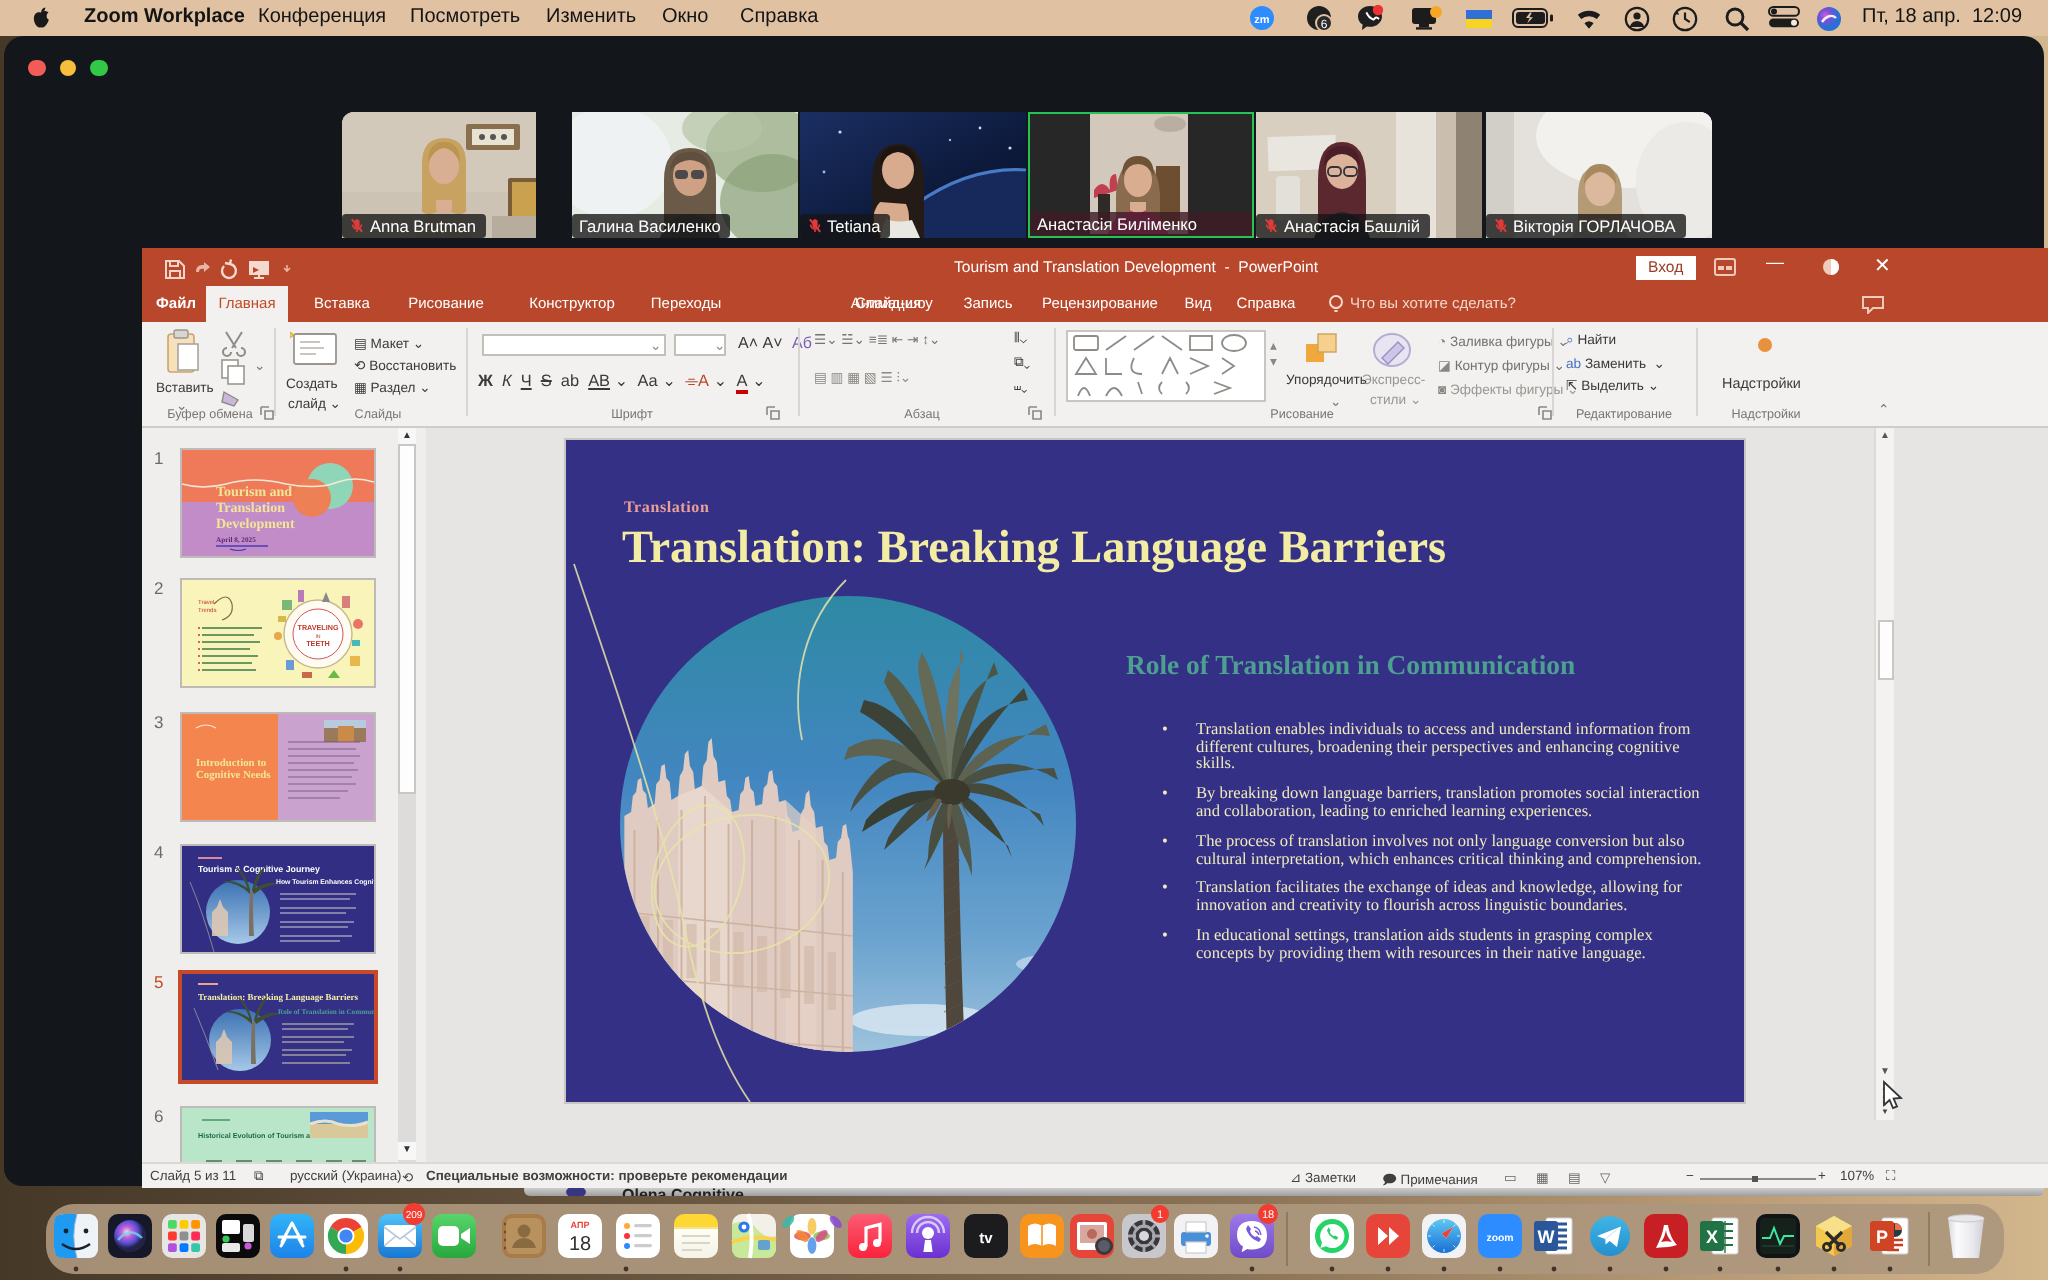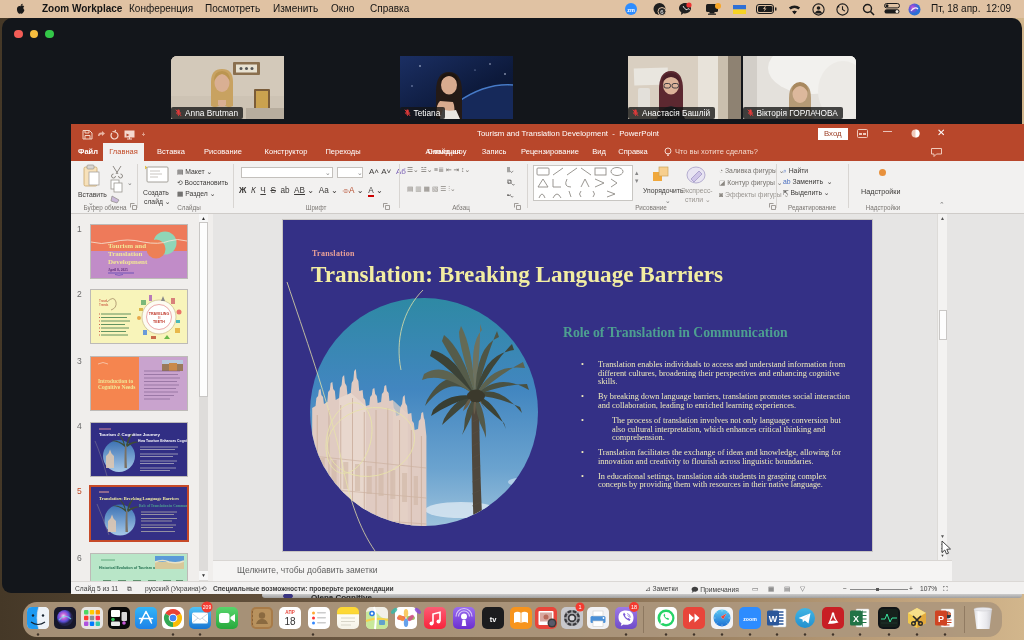--- a/index.html
+++ b/index.html
@@ -126,21 +126,21 @@
     </svg>
   <span class="mi" style="left:931px;">Пт, 18 апр.</span>
   <span class="mi" style="left:986px;">12:09</span>
 </div>
 
 <div class="abs" id="zoomwin">
   <div class="tl" style="left:12px; background:#f25c56;"></div>
   <div class="tl" style="left:27.5px; background:#f6bd3e;"></div>
   <div class="tl" style="left:43px; background:#33c748;"></div>
 
-  <div class="tile" id="t1" style="left:169px; width:113px; border-radius:6px 0 0 0; background:#cdc3b4;">
+  <div class="tile" id="t1" style="left:169px; width:97px; border-radius:6px 0 0 0; background:#cdc3b4;">
     <svg width="113" height="63">
       <rect width="113" height="63" fill="#cdc3b4"></rect>
       <rect x="0" y="0" width="113" height="40" fill="#d3c9ba"></rect>
       <rect x="62" y="6" width="27" height="13" rx="1" fill="#8a6f4e"></rect>
         <rect x="65" y="8.5" width="21" height="8" fill="#e8e2d2"></rect>
         <circle cx="70" cy="12.5" r="1.5" fill="#555"></circle>
         <circle cx="75.5" cy="12.5" r="1.5" fill="#555"></circle>
         <circle cx="81" cy="12.5" r="1.5" fill="#555"></circle>
       <rect x="83" y="33" width="16" height="22" rx="1" fill="#7a5c39"></rect>
         <rect x="85" y="35" width="12" height="18" fill="#caa24f"></rect>
@@ -149,20 +149,36 @@
       <ellipse cx="51" cy="27" rx="7.5" ry="9" fill="#d9af93"></ellipse>
       <path d="M43 25 Q43 15 51 15 Q59 15 59 25 Q55 18 51 18 Q47 18 43 25" fill="#bb9550"></path>
       <path d="M37 63 Q39 51 51 49 Q63 51 65 63z" fill="#c6b9a4"></path>
       <path d="M47 49 Q51 53 55 49 L55 44 47 44z" fill="#d9af93"></path>
     </svg>
     <div class="vlabel"><svg width="7" height="8" style="flex:none;">
           <path d="M3.5 0.6 a1.3 1.3 0 0 1 1.3 1.3 v1.8 a1.3 1.3 0 0 1-2.6 0 V1.9 A1.3 1.3 0 0 1 3.5 0.6z" fill="#e03a3a"></path>
           <path d="M1.3 3.3 a2.2 2.2 0 0 0 4.4 0 M3.5 5.5 V7" stroke="#e03a3a" stroke-width="0.8" fill="none"></path>
           <path d="M0.9 0.7 L6.1 6.9" stroke="#e03a3a" stroke-width="1"></path>
         </svg>Anna Brutman</div>
+  </div>
+  <div class="tile" id="t2" style="left:283.5px; width:113px; background:#dfe4da;">
+    <svg width="113" height="63">
+      <rect width="113" height="63" fill="#e6ebe4"></rect>
+      <ellipse cx="20" cy="25" rx="30" ry="28" fill="#eef2f3"></ellipse>
+      <ellipse cx="95" cy="18" rx="28" ry="22" fill="#9fb18c" opacity="0.8"></ellipse>
+      <ellipse cx="100" cy="45" rx="26" ry="24" fill="#8aa379" opacity="0.7"></ellipse>
+      <ellipse cx="75" cy="8" rx="20" ry="12" fill="#b5c4a4" opacity="0.7"></ellipse>
+      <path d="M46 60 46 34 Q46 18 59 18 Q72 18 72 34 L72 60z" fill="#6b5a48"></path>
+      <ellipse cx="59" cy="32" rx="8.5" ry="10" fill="#cfa184"></ellipse>
+      <path d="M49 29 Q50 20 59 20 Q68 20 69 29 Q64 24 59 24 Q54 24 49 29" fill="#5f4f3e"></path>
+      <rect x="51.5" y="29" width="6.5" height="4.5" rx="2" fill="#3e3e42" opacity="0.9"></rect>
+        <rect x="59.5" y="29" width="6.5" height="4.5" rx="2" fill="#3e3e42" opacity="0.9"></rect>
+      <path d="M44 63 Q47 52 59 51 Q71 52 74 63z" fill="#4a4a48"></path>
+    </svg>
+    <div class="vlabel">Галина Василенко</div>
   </div>
   <div class="tile" id="t3" style="left:397.5px; width:113px; background:#0d1a3c;">
     <svg width="113" height="63">
       <defs>
           <linearGradient id="sp" x1="0" y1="0" x2="1" y2="1">
             <stop offset="0%" stop-color="#1b2f63"></stop>
             <stop offset="60%" stop-color="#0d1a3c"></stop>
             <stop offset="100%" stop-color="#081228"></stop>
           </linearGradient>
         </defs>
@@ -178,20 +194,37 @@
       <ellipse cx="49" cy="29" rx="8" ry="9.5" fill="#d8ab8f"></ellipse>
       <path d="M40 27 Q40 17 49 17 Q58 17 58 27 Q54 20 49 20 Q44 20 40 27" fill="#1d1410"></path>
       <path d="M40 45 Q36 49 37 56 L41 63 53 63 Q56 52 53 46z" fill="#d8ab8f"></path>
       <path d="M43 53 Q47 56 56 54 L60 63 40 63z" fill="#e9e7e2"></path>
     </svg>
     <div class="vlabel"><svg width="7" height="8" style="flex:none;">
           <path d="M3.5 0.6 a1.3 1.3 0 0 1 1.3 1.3 v1.8 a1.3 1.3 0 0 1-2.6 0 V1.9 A1.3 1.3 0 0 1 3.5 0.6z" fill="#e03a3a"></path>
           <path d="M1.3 3.3 a2.2 2.2 0 0 0 4.4 0 M3.5 5.5 V7" stroke="#e03a3a" stroke-width="0.8" fill="none"></path>
           <path d="M0.9 0.7 L6.1 6.9" stroke="#e03a3a" stroke-width="1"></path>
         </svg>Tetiana</div>
+  </div>
+  <div class="tile" id="t4" style="left:511.5px; width:113px; background:#272727; border:1.6px solid #27c254;">
+    <svg width="110" height="60" style="margin-left:30px;">
+      <rect x="0" y="0" width="49" height="60" fill="#c9bfb2"></rect>
+      <rect x="0" y="0" width="49" height="60" fill="#d2c8bb"></rect>
+      <ellipse cx="40" cy="5" rx="8" ry="4" fill="#b8aea1"></ellipse>
+      <rect x="33" y="26" width="12" height="30" fill="#6e4e30"></rect>
+      <rect x="28" y="28" width="5" height="10" fill="#c2b6a8"></rect>
+      <path d="M2 38 q4-6 8 0 q-1-8 3-8 l1 8 -12 4z" fill="#c23f52"></path>
+        <rect x="4" y="40" width="6" height="16" fill="#2e2a26"></rect>
+      <path d="M13 60 13 40 Q14 24 24 23 Q34 24 35 40 L35 60 Z" fill="#8a6b4e"></path>
+      <ellipse cx="24" cy="33" rx="7" ry="8.5" fill="#d9ae90"></ellipse>
+      <path d="M16 31 Q16 21 24 21 Q32 21 32 31 Q29 25 24 25 Q19 25 16 31" fill="#6e5336"></path>
+      <path d="M9 60 Q11 49 24 48 Q37 49 39 60 Z" fill="#d6327e"></path>
+      <path d="M20 48 Q24 51 28 48 L28 44 20 44 Z" fill="#d9ae90"></path>
+    </svg>
+    <div class="vlabel" style="width:100%;border-radius:0;background:rgba(62,28,38,.82);">Анастасія Биліменко</div>
   </div>
   <div class="tile" id="t5" style="left:626px; width:113px; background:#d8cec0;">
     <svg width="113" height="63">
       <rect width="113" height="63" fill="#d9cfc1"></rect>
       <rect x="6" y="12" width="34" height="17" fill="#e9e6df" transform="rotate(-2 23 20)"></rect>
       <rect x="10" y="32" width="12" height="22" rx="2" fill="#e3e0da"></rect>
       <rect x="70" y="0" width="22" height="63" fill="#e8e3da"></rect>
       <rect x="90" y="0" width="10" height="63" fill="#cabfae"></rect>
       <rect x="100" y="0" width="13" height="63" fill="#8e8272"></rect>
       <path d="M31 63 31 34 Q31 15 43 15 Q55 15 55 34 L55 63 Z" fill="#5c2830"></path>
@@ -622,44 +655,41 @@
           <div style="margin-bottom:6.2px;position:relative;">
               <span style="position:absolute;left:0;">•</span>
               <span style="display:block;margin-left:17px;">Translation enables individuals to access and understand information from different cultures, broadening their perspectives and enhancing cognitive skills.</span>
             </div>
           <div style="margin-bottom:6.2px;position:relative;">
               <span style="position:absolute;left:0;">•</span>
               <span style="display:block;margin-left:17px;">By breaking down language barriers, translation promotes social interaction and collaboration, leading to enriched learning experiences.</span>
             </div>
           <div style="margin-bottom:6.2px;position:relative;">
               <span style="position:absolute;left:0;">•</span>
-              <span style="display:block;margin-left:31px;">The process of translation involves not only language conversion but also cultural interpretation, which enhances critical thinking and comprehension.</span>
+              <span style="display:block;margin-left:17px;">The process of translation involves not only language conversion but also cultural interpretation, which enhances critical thinking and comprehension.</span>
             </div>
           <div style="margin-bottom:6.2px;position:relative;">
               <span style="position:absolute;left:0;">•</span>
               <span style="display:block;margin-left:17px;">Translation facilitates the exchange of ideas and knowledge, allowing for innovation and creativity to flourish across linguistic boundaries.</span>
             </div>
           <div style="position:relative;">
               <span style="position:absolute;left:0;">•</span>
               <span style="display:block;margin-left:17px;">In educational settings, translation aids students in grasping complex concepts by providing them with resources in their native language.</span>
             </div>
         </div>
       </div>
     </div>
     <div id="vscroll">
       <div style="position:absolute;left:0;top:0;width:9px;height:8px;color:#555;font-size:5px;text-align:center;line-height:8px;">▲</div>
       <div style="position:absolute;left:0.5px;top:96px;width:8px;height:30px;background:#fdfdfd;border:1px solid #c9c7c5;"></div>
       <div style="position:absolute;left:0;top:318px;width:9px;height:8px;color:#555;font-size:5px;text-align:center;line-height:8px;">▼</div>
       <div style="position:absolute;left:0;top:328px;width:9px;height:7px;color:#444;font-size:4px;text-align:center;line-height:4px;">▲<br>▲</div>
       <div style="position:absolute;left:0;top:336px;width:9px;height:7px;color:#444;font-size:4px;text-align:center;line-height:4px;">▼<br>▼</div>
     </div>
   </div>
-  <div id="ppt-notes">
-      <span style="position:absolute;left:24px;top:4px;">Щелкните, чтобы добавить заметки</span>
-    </div>
   <div id="ppt-status">
     <span style="left:4px;">Слайд 5 из 11</span>
     <span style="left:56px;">⧉</span>
     <span style="left:74px;">русский (Украина)</span>
     <span style="left:130px;">⟲</span>
     <span style="left:142px;font-weight:bold;">Специальные возможности: проверьте рекомендации</span>
     <span style="left:574px;">⊿ Заметки</span>
     <span style="left:620px;">🗩 Примечания</span>
     <span style="left:681px;color:#666;">▭</span>
     <span style="left:697px;color:#666;">▦</span>

